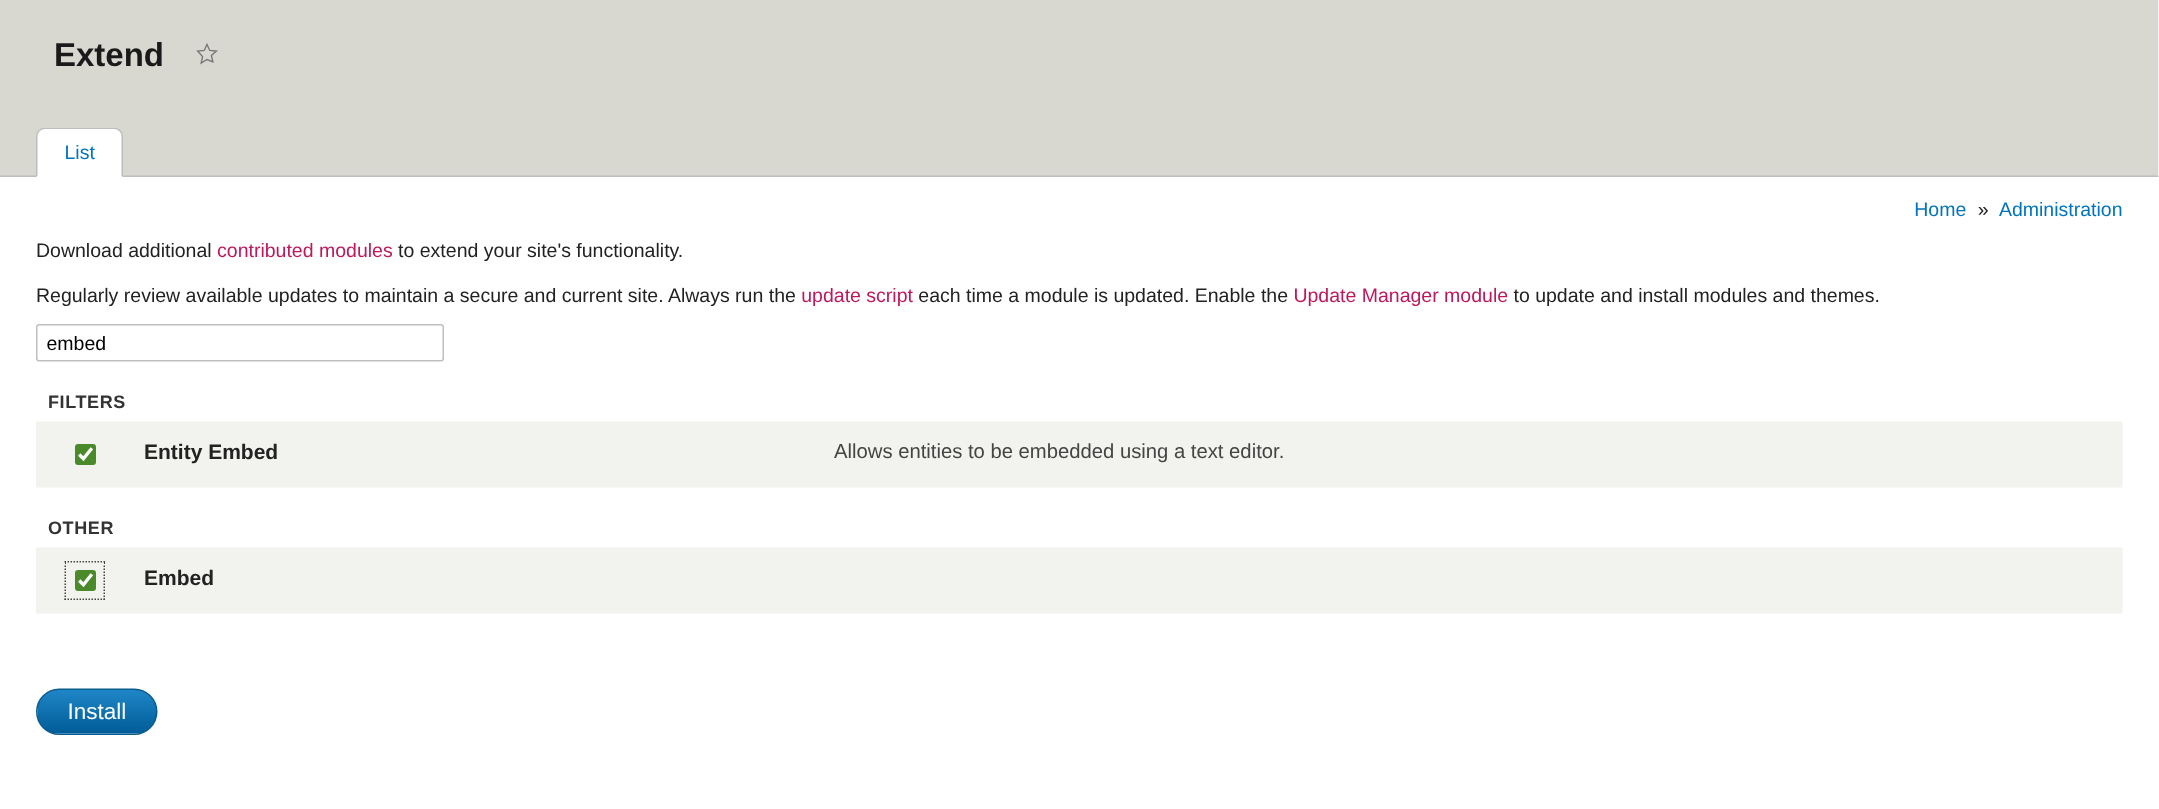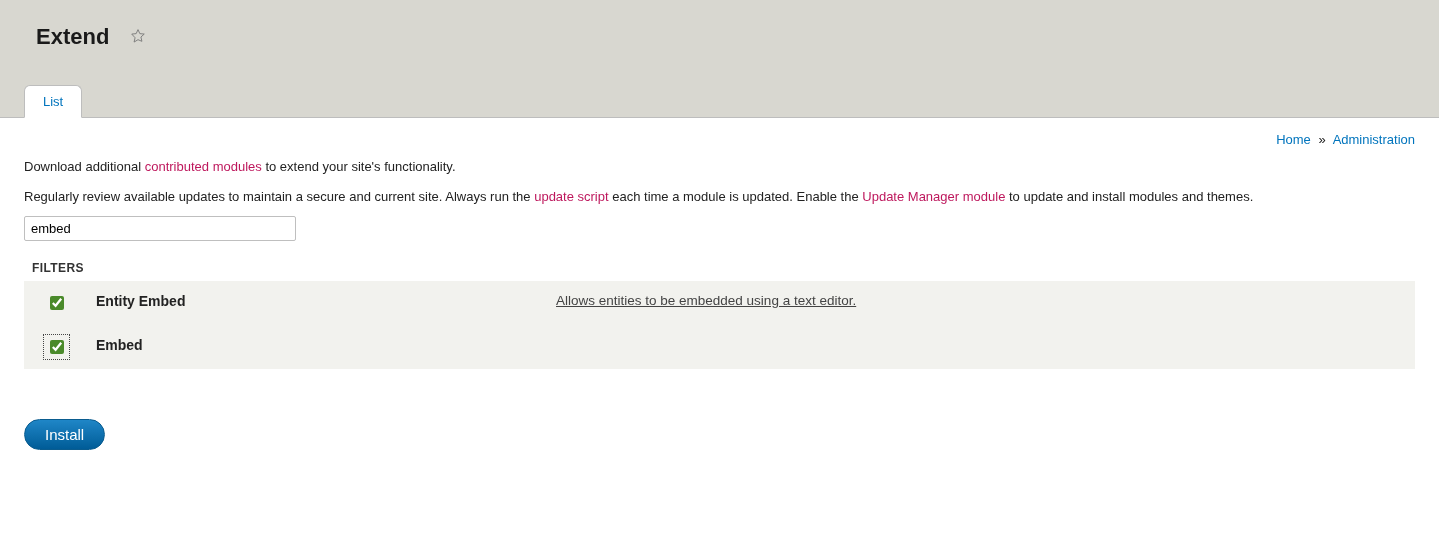--- a/index.html
+++ b/index.html
@@ -107,21 +107,20 @@
   .module-row .name-cell {
     width: 460px;
     font-weight: 700;
     font-size: 14px;
     color: #222;
   }
   .module-row .desc-cell {
     flex: 1;
     color: #444;
     font-size: 13.5px;
-    text-decoration: underline;
   }
   input[type="checkbox"].mod-check {
     width:14px;
     height:14px;
     accent-color:#4a8a2a;
   }
   .install-btn {
     margin-top: 50px;
     background: #0071b8;
     background: linear-gradient(#1f86c7, #005c97);
@@ -176,20 +175,21 @@
   <div class="group-heading">FILTERS</div>
   <div class="module-row">
     <div class="checkbox-cell">
       <input type="checkbox" class="mod-check" checked="" style="">
     </div>
     <div class="name-cell">Entity Embed</div>
     <div class="desc-cell">Allows entities to be embedded using a text editor.</div>
   </div>
 
   
+  <div class="group-heading">OTHER</div>
   <div class="module-row">
     <div class="checkbox-cell">
       <span class="focused-check">
         <input type="checkbox" class="mod-check" checked="" style="">
       </span>
     </div>
     <div class="name-cell">Embed</div>
   </div>
 
   <button class="install-btn">Install</button>

